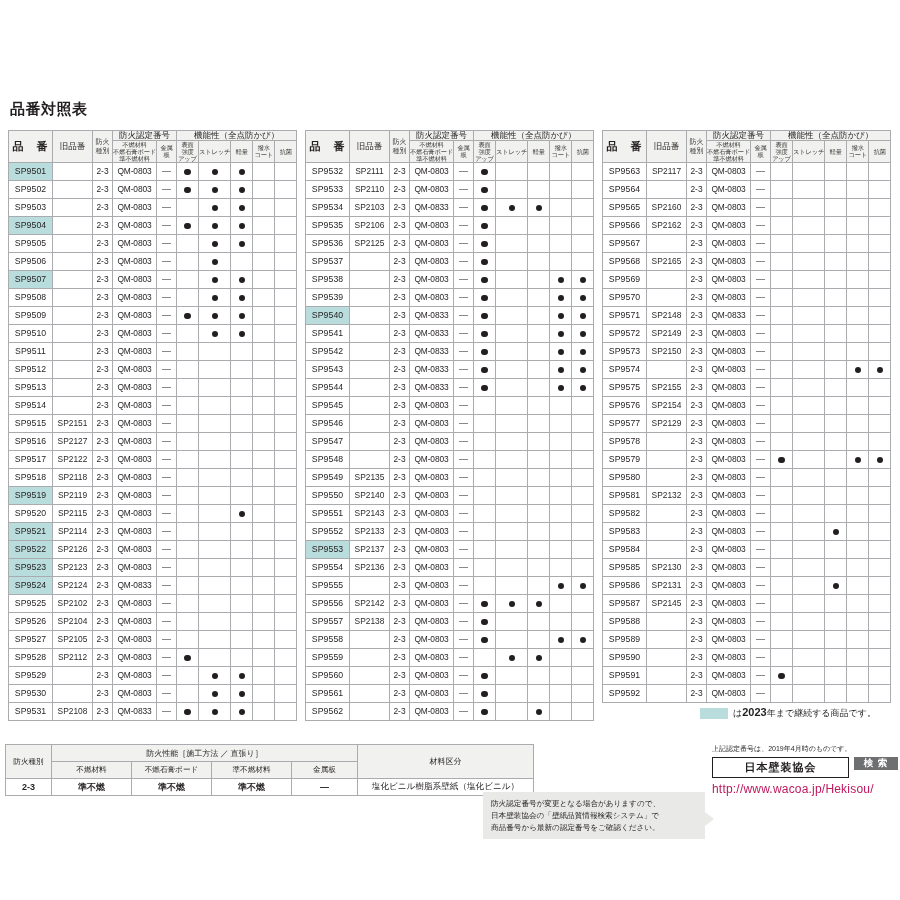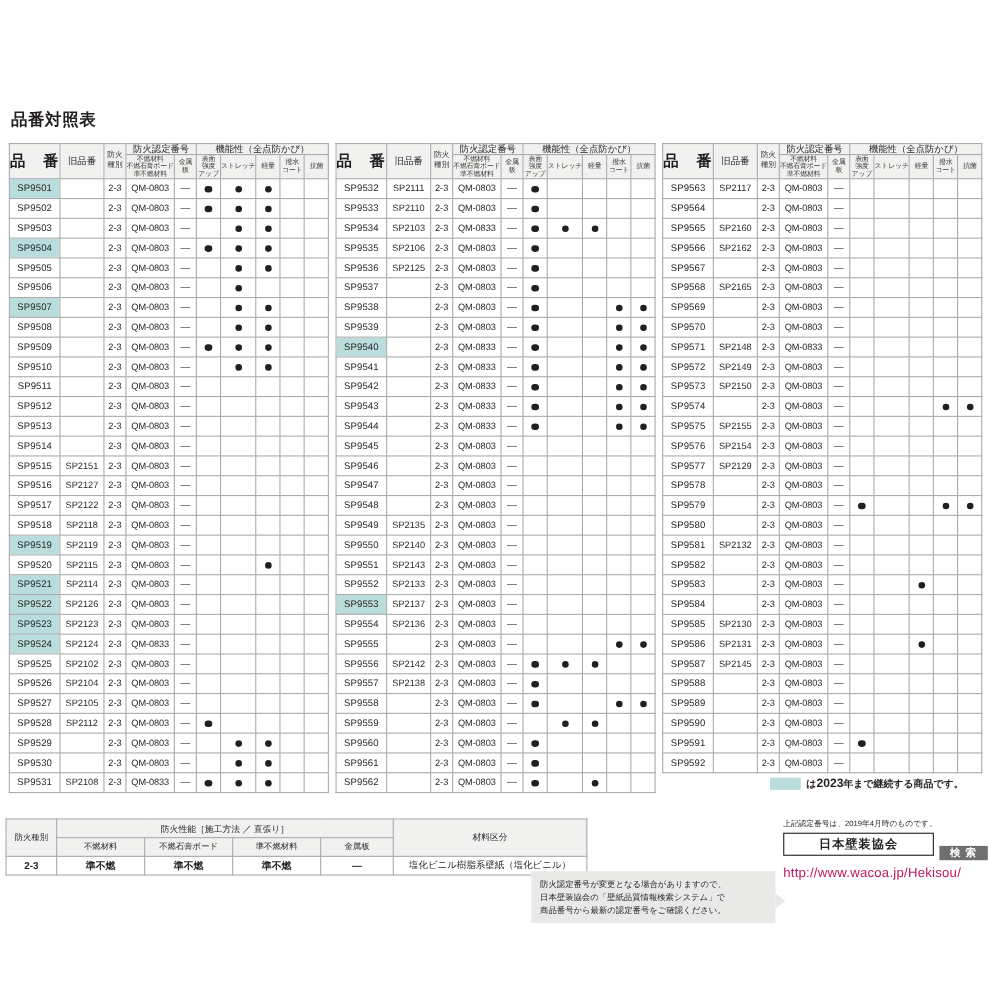--- a/index.html
+++ b/index.html
@@ -41,21 +41,21 @@
     font-weight:normal;
     overflow:hidden;
     white-space:nowrap;
   }
   table.grid thead th{
     background:#f1f1ef;
     font-size:8px;
     color:#3a3a3a;
     margin-top:36px;
   }
-  table.grid thead th.big{font-size:14px;font-weight:bold;color:#231f20;letter-spacing:1px;}
+  table.grid thead th.big{font-size:11px;font-weight:bold;color:#231f20;letter-spacing:1px;}
   table.grid thead th.grp{font-size:8.5px;color:#231f20;}
   .stack{display:block;font-size:6.3px;line-height:1.12;letter-spacing:-.2px;}
   .stack2{display:block;font-size:7px;line-height:1.15;}
   .vlbl{font-size:6.4px;line-height:1.1;letter-spacing:-.3px;}
 
   
   tbody td{height:17px;font-size:8.6px;}
   td.code{font-weight:bold;letter-spacing:.1px;font-size:8.7px;}
   td.old{font-size:8.4px;color:#2a2a2a;}
   td.kind{font-size:8.4px;}
@@ -79,21 +79,21 @@
   col.w-f4{width:22px}
   col.w-f5{width:22px}
 
   
   .note2023{
     position:absolute;left:700px;top:706px;
     display:flex;align-items:center;gap:5px;
     font-size:9px;font-weight:bold;color:#231f20;
   }
   .swatch{width:28px;height:11px;background:#b9dcdc;display:inline-block;}
-  .note2023 .txt{font-size:9px;font-weight:bold;}
+  .note2023 .txt{font-size:9px;font-weight:normal;}
   .note2023 .txt b{font-size:11px;}
 
   
   .spec{
     position:absolute;left:5px;top:744px;
     border-collapse:collapse;table-layout:fixed;
     font-size:8.5px;
   }
   .spec td,.spec th{
     border:0.6px solid #a9abae;
@@ -133,21 +133,21 @@
   .wacoa .small{font-size:7px;color:#231f20;margin-bottom:3px;white-space:nowrap;}
   .searchrow{display:flex;align-items:flex-start;gap:5px;}
   .searchbox{
     flex:1;border:1.2px solid #231f20;background:#fff;
     height:19px;display:flex;align-items:center;justify-content:center;
     font-size:11px;font-weight:bold;letter-spacing:1px;
   }
   .searchbtn{
     width:44px;background:#6e6f71;color:#fff;
     display:flex;align-items:center;justify-content:center;
-    font-size:9.5px;font-weight:bold;letter-spacing:1px;margin-top:12px;
+    font-size:9.5px;font-weight:bold;letter-spacing:1px;
   }
   .wacoa .url{margin-top:4px;font-size:12px;letter-spacing:.2px;color:#be185d;}
 </style>
 </head>
 <body>
 
 <div id="root">
 
   <div class="page-title">品番対照表</div>
 

